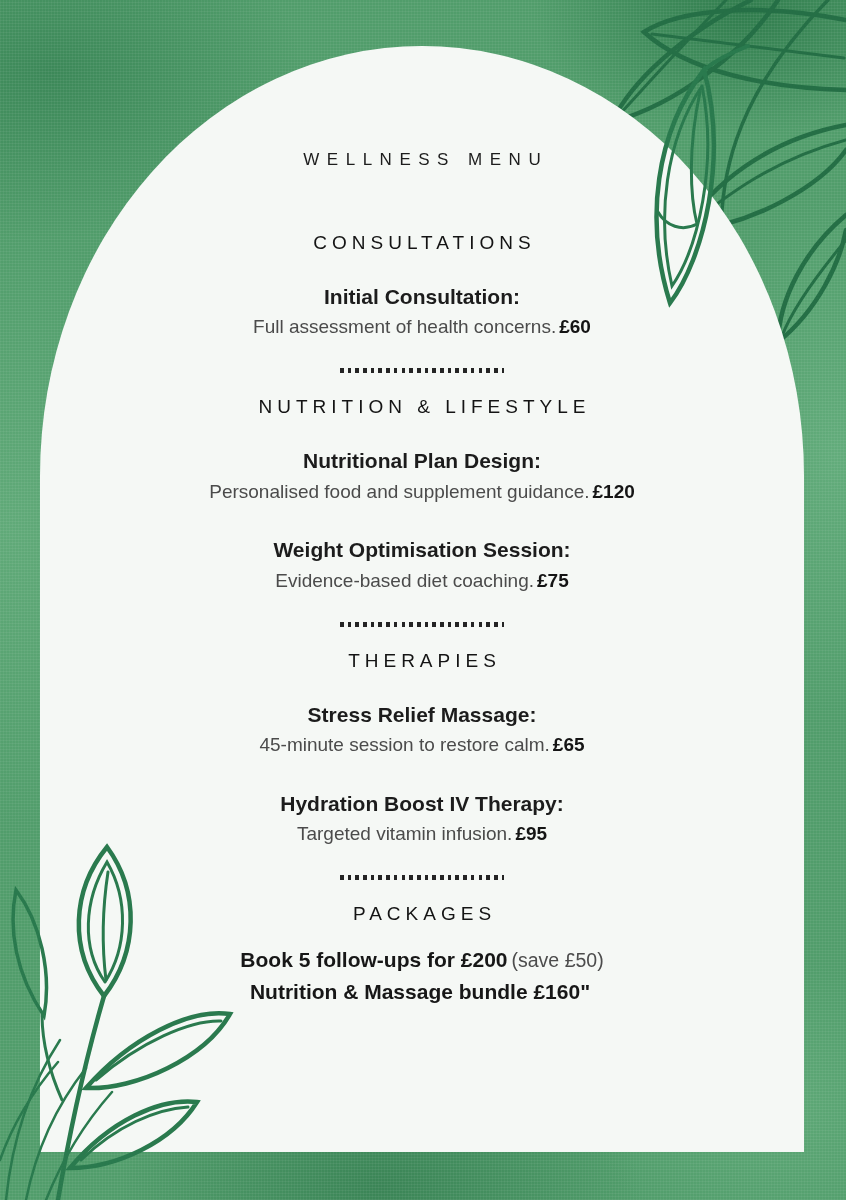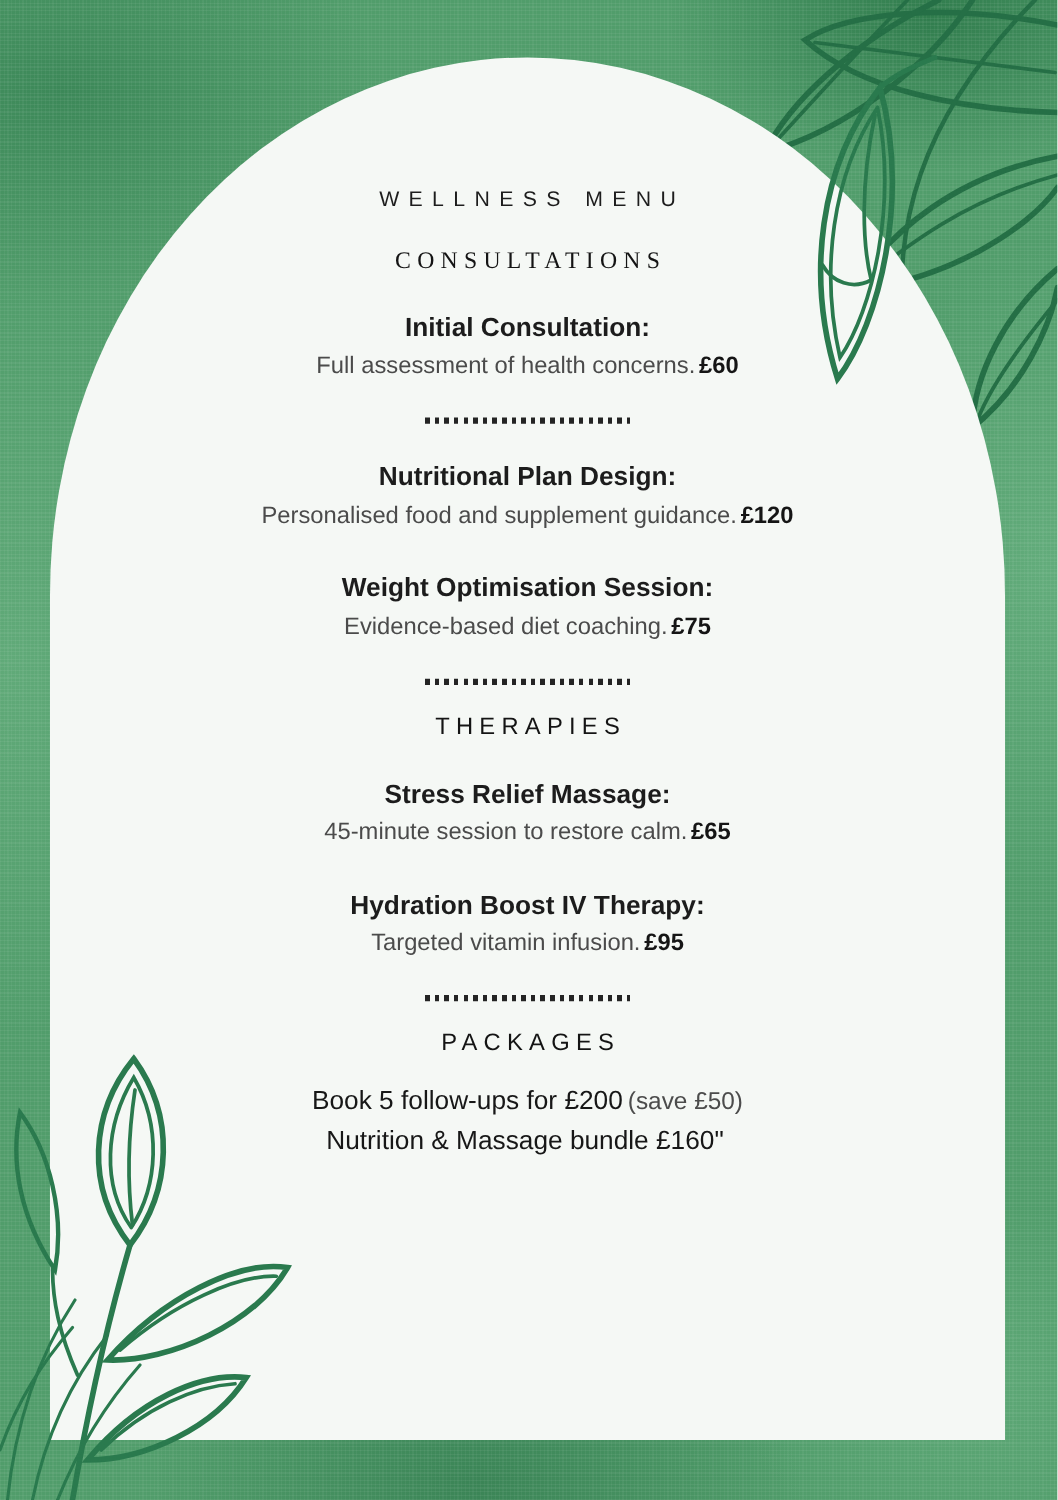--- a/index.html
+++ b/index.html
@@ -33,36 +33,36 @@
     position:absolute; left:40px; top:46px; width:764px; height:1106px; z-index:2;
     background:#f5f8f5;
     border-radius:382px 382px 0 0 / 430px 430px 0 0;
   }
   .content { position:relative; height:100%; padding-top:72px; text-align:center; }
 
   .title { font-size:35px; font-weight:bold; letter-spacing:.5px; color:#4a8e63; }
   .subtitle { margin-top:32px; font-size:17px; font-weight:500; letter-spacing:7.5px; text-indent:7.5px; color:#1d1d1d; }
 
   .section-heading { font-size:19px; font-weight:500; letter-spacing:5px; text-indent:5px; color:#141414; }
-  .mt-first { margin-top:28px;font-family:Liberation Serif, serif; }
+  .mt-first { margin-top:62px; }
   .mt-after-divider { margin-top:23px; }
 
   .item { margin-top:28px; }
   .item-name { font-size:21px; font-weight:700; color:#1c1c1c; line-height:1.45; }
   .item-desc { font-size:19px; color:#4b4b4b; line-height:1.62;text-align:center; }
   .price { font-weight:700; color:#151515; margin-left:3px; }
 
   .divider {
     width:164px; height:5px; margin:25px auto 0;
     background:repeating-linear-gradient(90deg, #242424 0 3.6px, transparent 3.6px 7.7px);
   }
 
   .pkg-block { margin-top:19px; }
   .pkg-line { font-size:21px; line-height:1.5; color:#171717; }
-  .pkg-main { font-weight:400; }
+  .pkg-main { font-weight:700; }
   .pkg-note { font-weight:400; font-size:19.5px; color:#4c4c4c; margin-left:4px; }
 </style>
 </head>
 <body>
 
 <div class="page">
 
   <svg class="bg-leaves" width="420" height="430" viewBox="0 0 420 430">
     <g fill="none" stroke="#256f46" stroke-linecap="round">
       <path d="M420,20 C330,2 252,10 218,32 C262,72 342,88 420,90" stroke-width="4.5"></path>
@@ -83,20 +83,21 @@
       <div class="subtitle">WELLNESS MENU</div>
 
       <h2 class="section-heading mt-first">CONSULTATIONS</h2>
       <div class="item">
         <div class="item-name">Initial Consultation:</div>
         <div class="item-desc"><span>Full assessment of health concerns.</span><span class="price">£60</span></div>
       </div>
 
       <div class="divider"></div>
 
+      <h2 class="section-heading mt-after-divider">NUTRITION &amp; LIFESTYLE</h2>
       <div class="item">
         <div class="item-name">Nutritional Plan Design:</div>
         <div class="item-desc"><span>Personalised food and supplement guidance.</span><span class="price">£120</span></div>
       </div>
       <div class="item">
         <div class="item-name">Weight Optimisation Session:</div>
         <div class="item-desc"><span>Evidence-based diet coaching.</span><span class="price">£75</span></div>
       </div>
 
       <div class="divider"></div>

